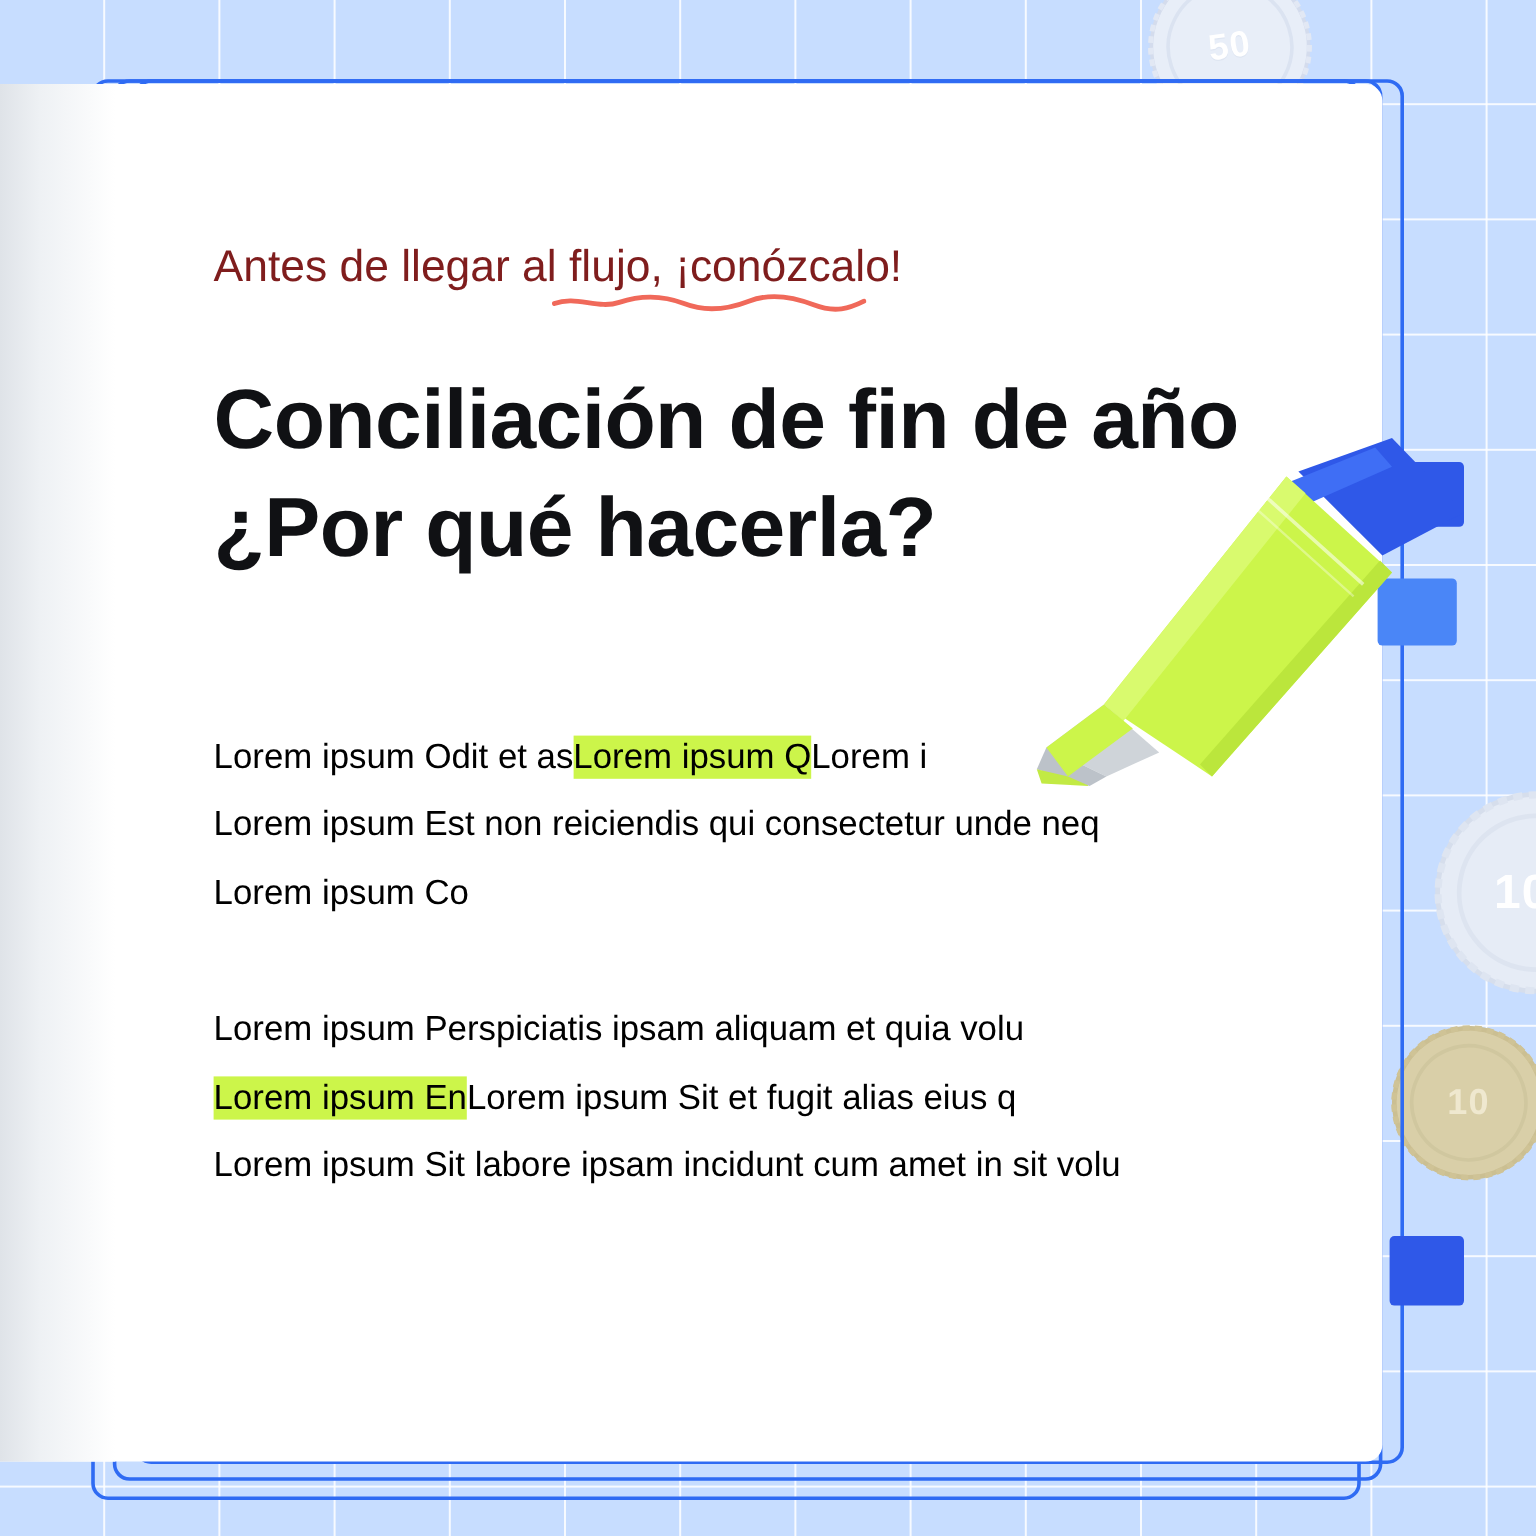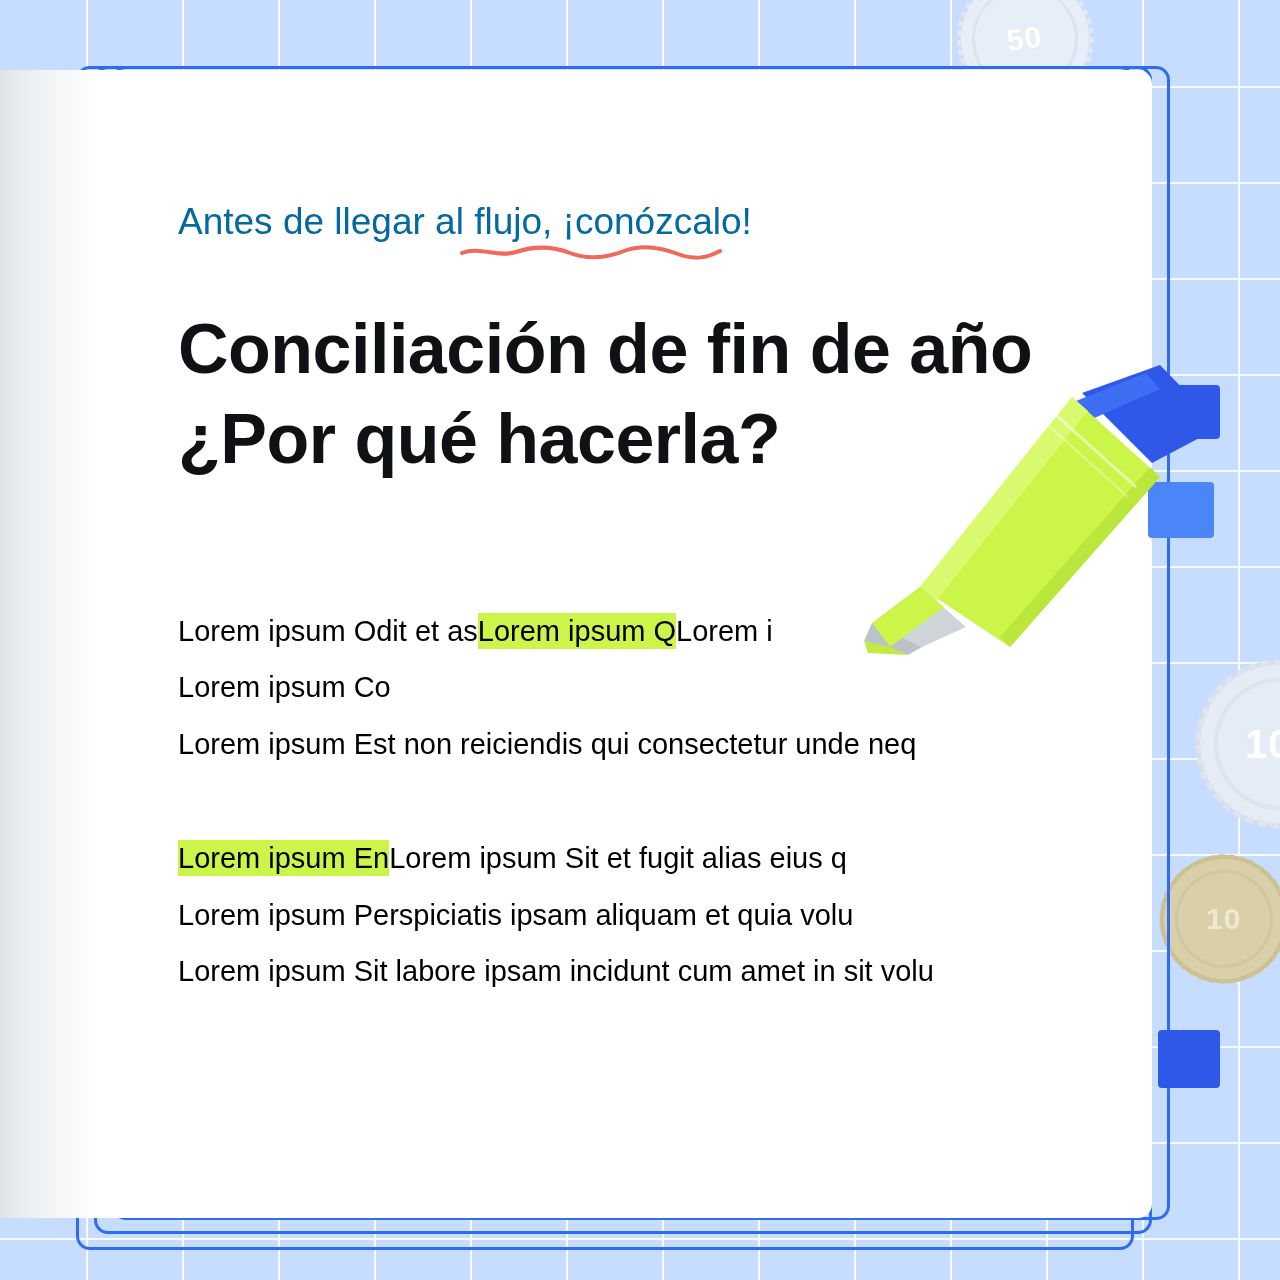--- a/index.html
+++ b/index.html
@@ -135,21 +135,21 @@
   
   .content {
     position: absolute;
     left: 178px;
     top: 200px;
     width: 880px;
   }
   .eyebrow {
     position: relative;
     font-size: 37px;
-    color: #0369a1;
+    color: #7f1d1d;
     font-weight: 400;
     line-height: 1.2;
     white-space: nowrap;
   }
   .squiggle {
     position: absolute;
     left: 282px;
     top: 44px;
     width: 262px;
     height: 16px;
@@ -249,27 +249,27 @@
       <path d="M2 9 C 20 2, 38 14, 56 8 S 92 2, 110 9 S 146 14, 164 7 S 200 3, 218 10 S 248 13, 260 7" fill="none" stroke="#f0695a" stroke-width="4" stroke-linecap="round"></path>
     </svg>
 
     <div class="headline">
       <div>Conciliación de fin de año</div>
       <div>¿Por qué hacerla?</div>
     </div>
 
     <div class="body-block first">
       <div class="body-line"><span>Lorem ipsum Odit et as</span><span class="hl">Lorem ipsum Q</span><span>Lorem i</span></div>
+      <div class="body-line">Lorem ipsum Est non reiciendis qui consectetur unde neq</div>
       <div class="body-line">Lorem ipsum Co</div>
-      <div class="body-line">Lorem ipsum Est non reiciendis qui consectetur unde neq</div>
     </div>
 
     <div class="body-block second">
+      <div class="body-line">Lorem ipsum Perspiciatis ipsam aliquam et quia volu</div>
       <div class="body-line"><span class="hl">Lorem ipsum En</span><span>Lorem ipsum Sit et fugit alias eius q</span></div>
-      <div class="body-line">Lorem ipsum Perspiciatis ipsam aliquam et quia volu</div>
       <div class="body-line">Lorem ipsum Sit labore ipsam incidunt cum amet in sit volu</div>
     </div>
 
   </div>
 
   <svg class="marker" viewBox="0 0 380 300">
 
     <path d="M222 38 L300 10 L360 72 L292 108 Z" fill="#2f58e8"></path>
     <path d="M216 46 L286 18 L300 34 L232 64 Z" fill="#3f6ef5"></path>
 

